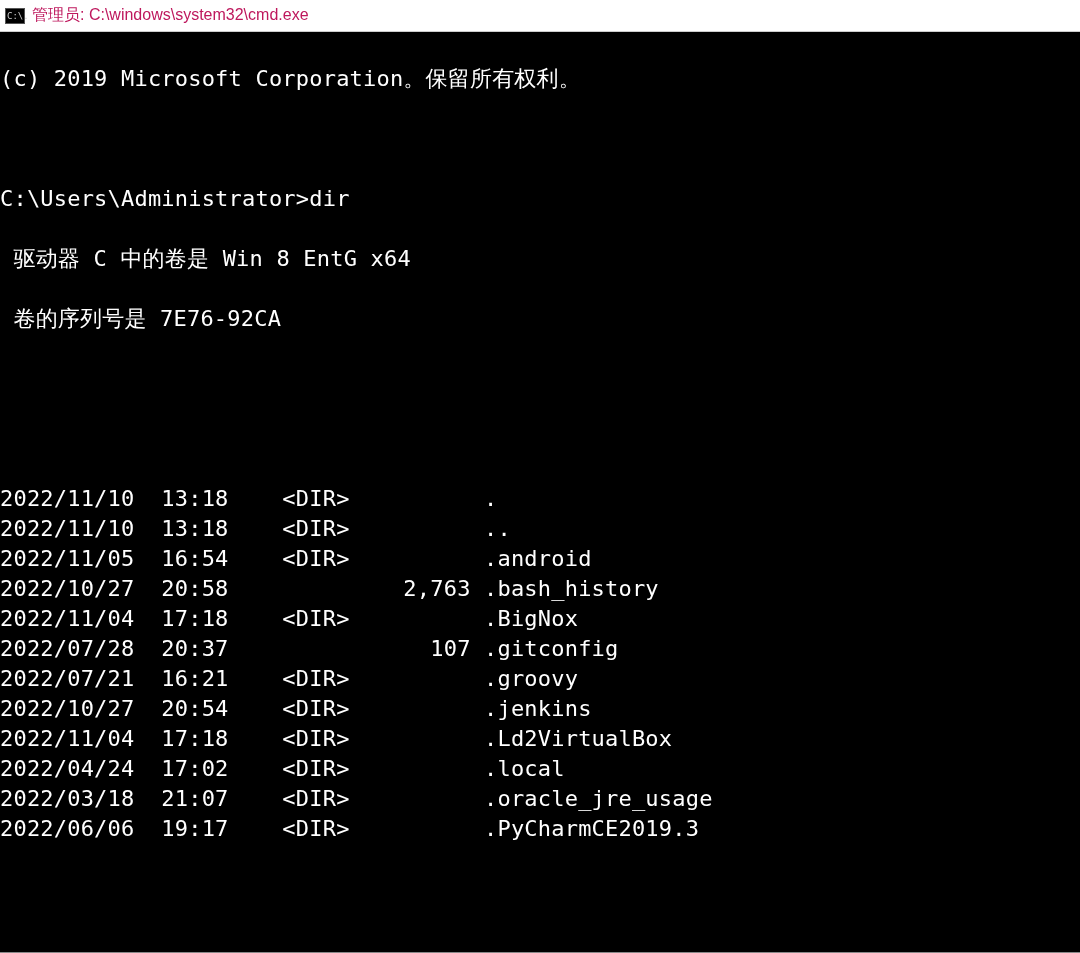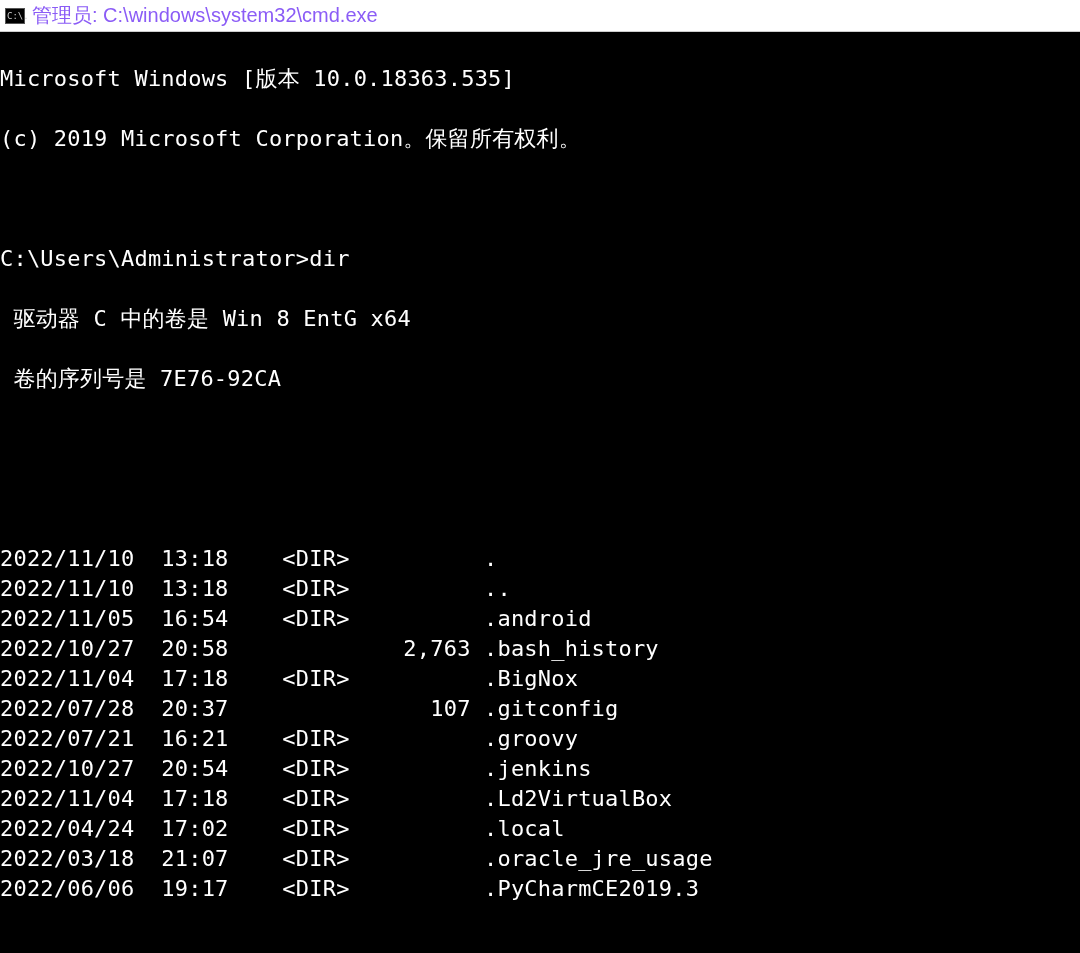--- a/index.html
+++ b/index.html
@@ -37,22 +37,22 @@
     border: 1px solid #555;
     color: #ccc;
     font-size: 9px;
     line-height: 14px;
     text-align: left;
     padding-left: 1px;
     font-family: "Consolas", monospace;
     box-sizing: border-box;
   }
   .titlebar-text {
-    font-size: 20px;
-    color: #8b5cf6;
+    font-size: 16px;
+    color: #be185d;
     font-family: "Microsoft YaHei", "SimSun", sans-serif;
     white-space: nowrap;
   }
   .terminal {
     background: #000000;
     color: #ffffff;
     padding: 2px 0 0 0;
     font-size: 22px;
     line-height: 30px;
     font-family: "NSimSun", "SimSun", "Consolas", monospace;
@@ -73,21 +73,20 @@
 <div class="window">
 
   <div class="titlebar">
     <span class="icon-wrap">
       <span class="cmd-icon">C:\.</span>
     </span>
     <span class="titlebar-text">管理员: C:\windows\system32\cmd.exe</span>
   </div>
 
   <div class="terminal">
-<div class="row">Microsoft Windows [版本 10.0.18363.535]</div>
 <div class="row">(c) 2019 Microsoft Corporation。保留所有权利。</div>
 <div class="row"> </div>
 <div class="row"><span>C:\Users\Administrator&gt;</span><span>dir</span></div>
 <div class="row"> 驱动器 C 中的卷是 Win 8 EntG x64</div>
 <div class="row"> 卷的序列号是 7E76-92CA</div>
 <div class="row"> </div>
 <div class="row"> </div>
 <div id="listing"><div class="row">2022/11/10  13:18    &lt;DIR&gt;          .</div><div class="row">2022/11/10  13:18    &lt;DIR&gt;          ..</div><div class="row">2022/11/05  16:54    &lt;DIR&gt;          .android</div><div class="row">2022/10/27  20:58             2,763 .bash_history</div><div class="row">2022/11/04  17:18    &lt;DIR&gt;          .BigNox</div><div class="row">2022/07/28  20:37               107 .gitconfig</div><div class="row">2022/07/21  16:21    &lt;DIR&gt;          .groovy</div><div class="row">2022/10/27  20:54    &lt;DIR&gt;          .jenkins</div><div class="row">2022/11/04  17:18    &lt;DIR&gt;          .Ld2VirtualBox</div><div class="row">2022/04/24  17:02    &lt;DIR&gt;          .local</div><div class="row">2022/03/18  21:07    &lt;DIR&gt;          .oracle_jre_usage</div><div class="row">2022/06/06  19:17    &lt;DIR&gt;          .PyCharmCE2019.3</div></div>
   </div>
 

